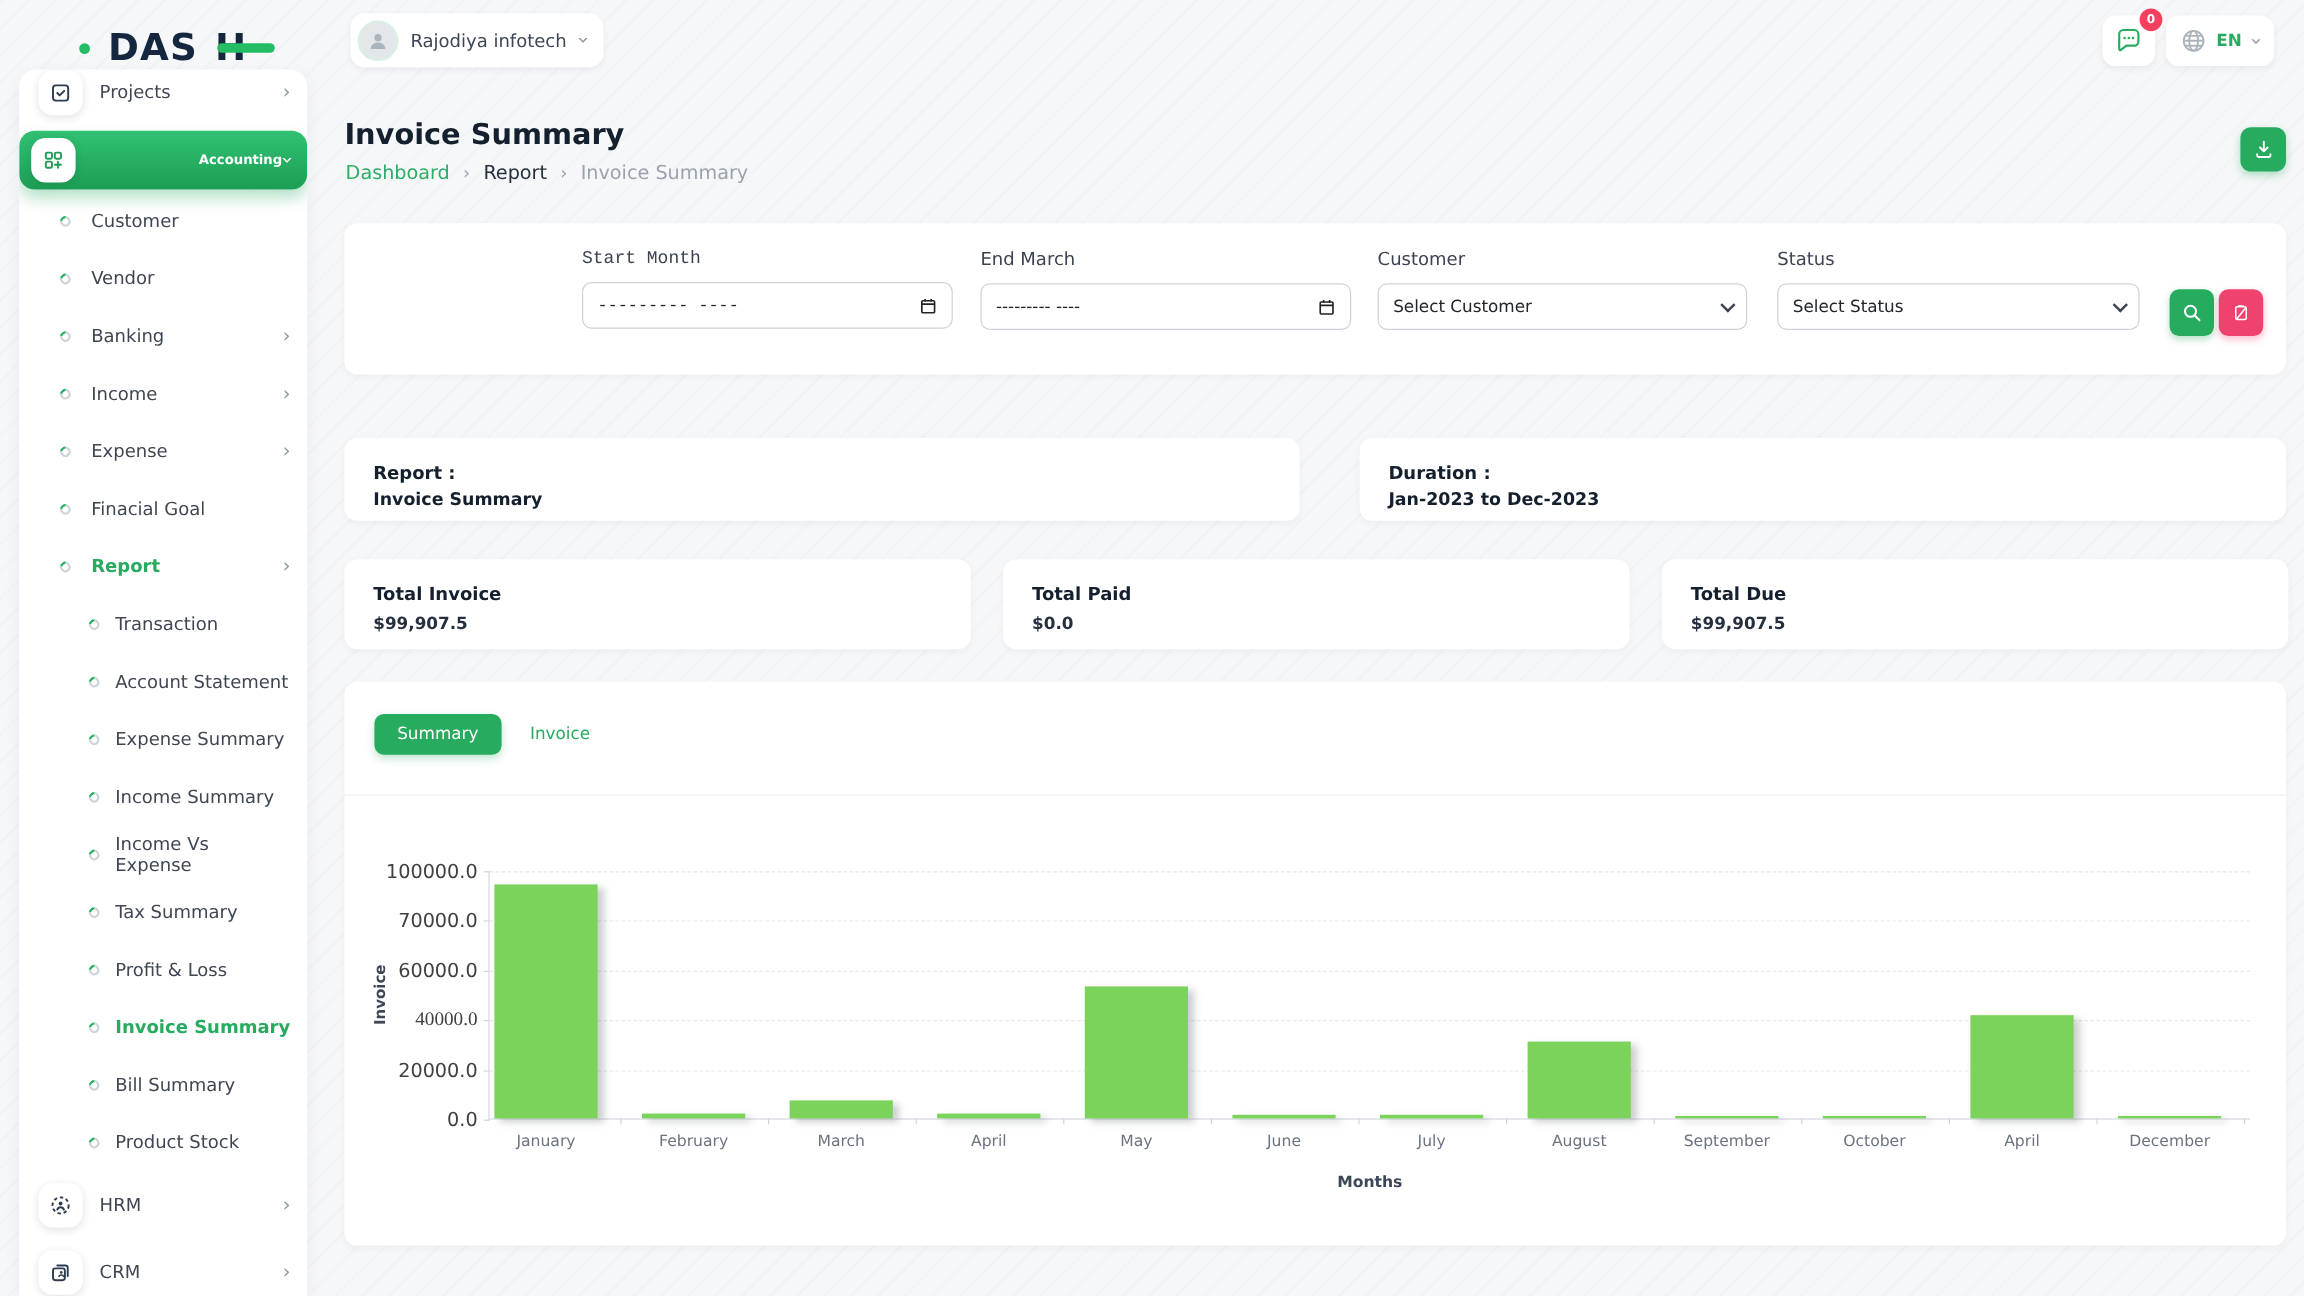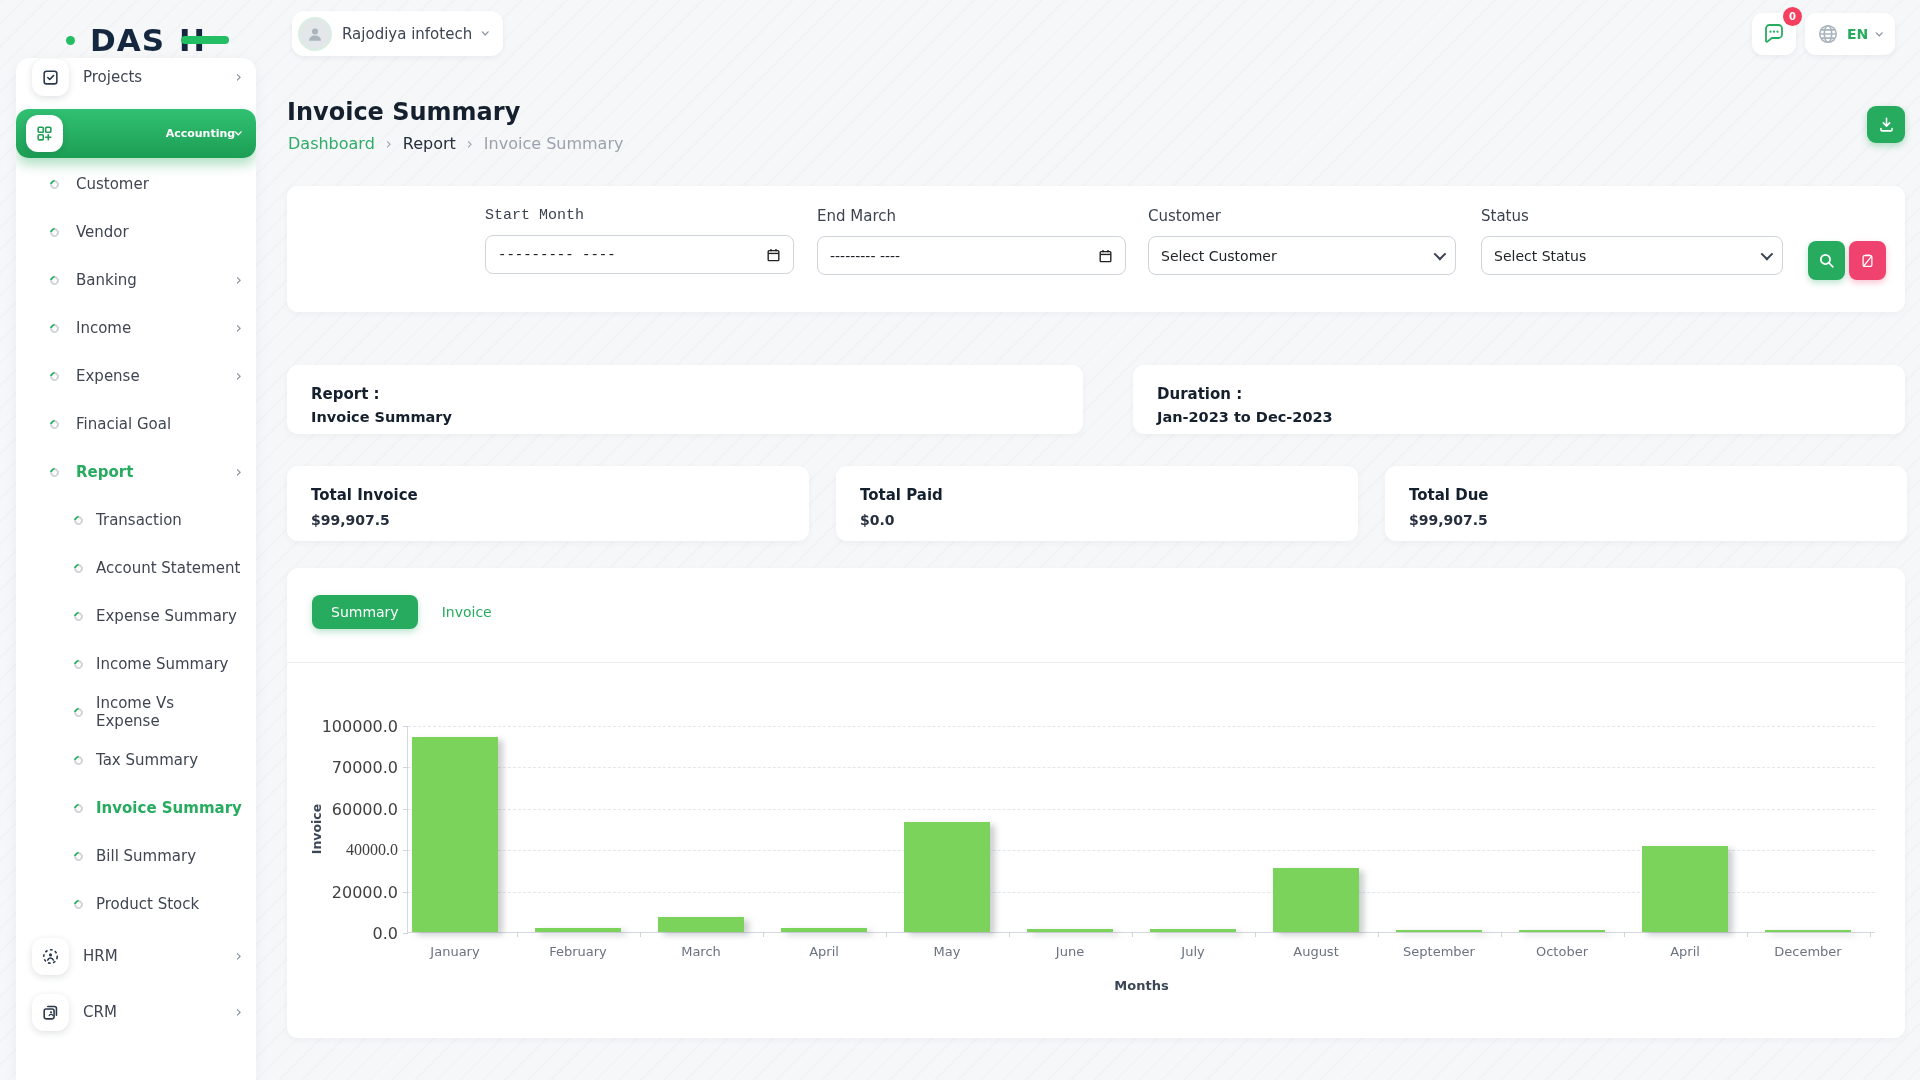--- a/index.html
+++ b/index.html
@@ -216,20 +216,24 @@
       <span class="bullet"></span>
       <span class="lbl " style="margin-left:13px;">Income Summary</span>
     </div>
     <div class="srow subsub">
       <span class="bullet"></span>
       <span class="lbl " style="margin-left:13px;">Income Vs Expense</span>
     </div>
     <div class="srow subsub">
       <span class="bullet"></span>
       <span class="lbl " style="margin-left:13px;">Tax Summary</span>
+    </div>
+    <div class="srow subsub">
+      <span class="bullet"></span>
+      <span class="lbl " style="margin-left:13px;">Profit &amp; Loss</span>
     </div>
     <div class="srow subsub">
       <span class="bullet"></span>
       <span class="lbl green" style="margin-left:13px;">Invoice Summary</span>
     </div>
     <div class="srow subsub">
       <span class="bullet"></span>
       <span class="lbl " style="margin-left:13px;">Bill Summary</span>
     </div>
     <div class="srow subsub">

